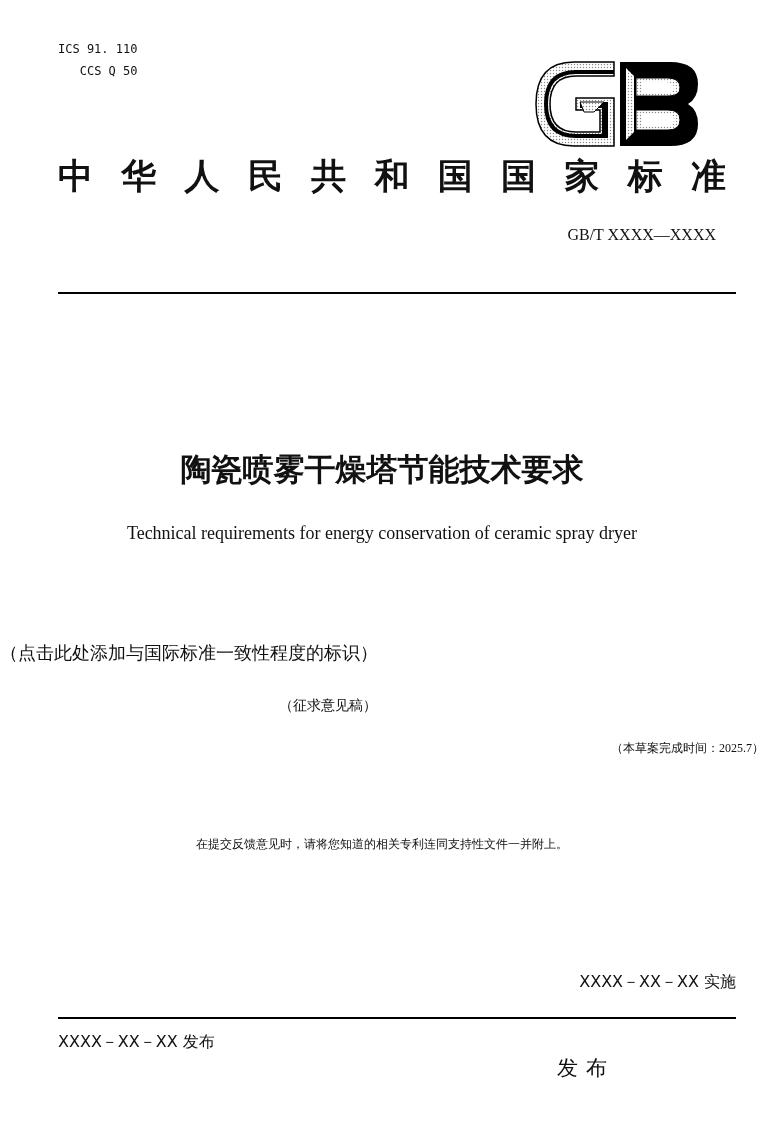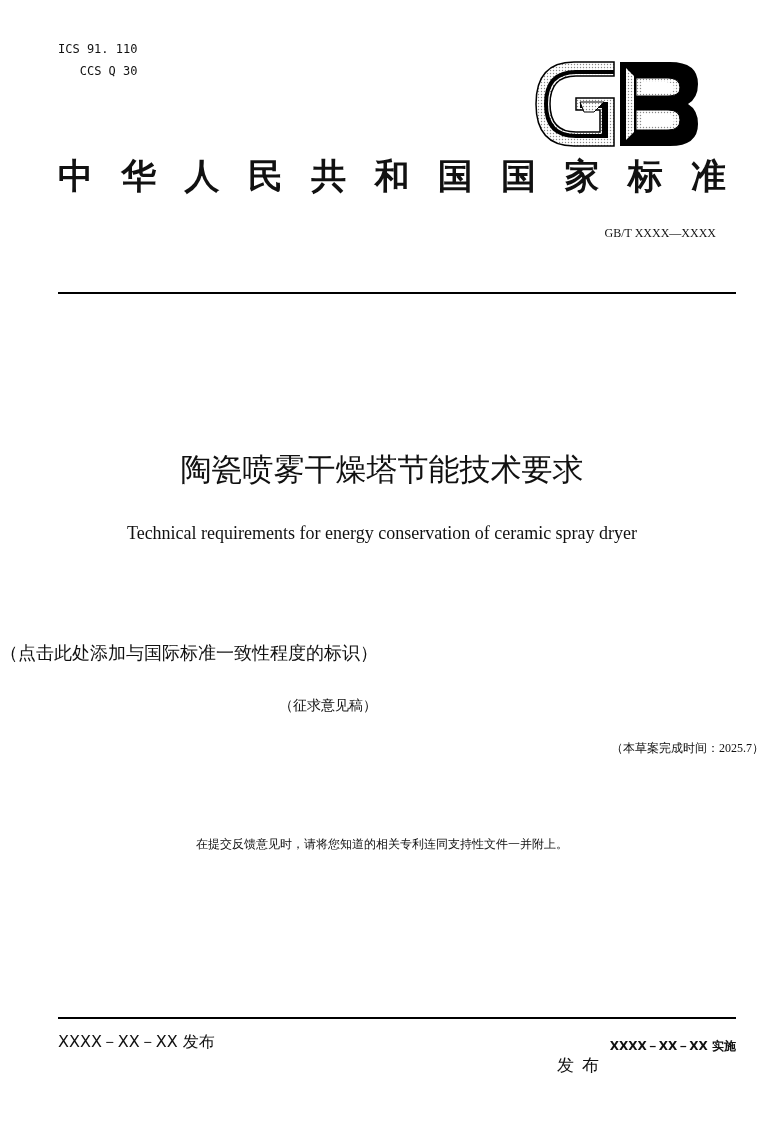--- a/index.html
+++ b/index.html
@@ -8,44 +8,44 @@
     .mono { font-family: "DejaVu Sans Mono", "Liberation Mono", monospace; }
     .serif { font-family: "Liberation Serif", "DejaVu Serif", serif; }
     .sans { font-family: "DejaVu Sans", "Liberation Sans", sans-serif; }
 
     .ics { left: 58px; top: 38px; font-size: 12px; line-height: 22px; text-align: right; }
     .logo { left: 534px; top: 60px; width: 166px; height: 88px; }
 
     .national { left: 58px; top: 153px; width: 680px; font-size: 35px; font-weight: bold; letter-spacing: 12px; display: flex; justify-content: space-between; }
     .national span { display: inline-block; }
 
-    .std-number { right: 48px; top: 226px; font-size: 12px; }
+    .std-number { right: 48px; top: 226px; font-size: 16px; }
     .hr-top { left: 58px; top: 292px; width: 678px; height: 2px; background: #000; }
 
-    .title-cn { left: 0; width: 764px; top: 449px; text-align: center; font-size: 31px; }
+    .title-cn { left: 0; width: 764px; top: 449px; text-align: center; font-size: 31px; font-weight: bold; }
     .title-en { left: 0; width: 764px; top: 523px; text-align: center; font-size: 18px; }
     .consistency { left: 0; width: 764px; top: 641px; text-align: left; font-size: 18px; }
     .draft { left: 0; width: 656px; top: 697px; text-align: center; font-size: 14px; }
     .completion { left: 0; width: 764px; top: 740px; text-align: right; font-size: 12px; }
     .notice { left: 0; width: 764px; top: 836px; text-align: center; font-size: 12px; }
 
     .release-date { left: 58px; top: 997px; font-size: 16px; margin-top: 35px; }
-    .impl-date { right: 28px; top: 1038px; font-size: 12px; font-weight: bold; }
+    .impl-date { right: 28px; top: 972px; font-size: 16px; }
     .hr-bottom { left: 58px; top: 1017px; width: 678px; height: 2px; background: #000; }
 
     .issuer { left: 190px; top: 1030px; font-size: 29px; font-weight: bold; line-height: 43px; }
     .issuer .row1 { letter-spacing: 6px; }
-    .issue-label { left: 557px; top: 1054px; font-size: 17px; letter-spacing: 8px; }
+    .issue-label { left: 557px; top: 1054px; font-size: 21px; letter-spacing: 8px; }
   </style>
 </head>
 <body>
 
 <div class="abs ics mono">
   <div>ICS 91. 110</div>
-  <div>CCS Q 30</div>
+  <div>CCS Q 50</div>
 </div>
 
 <div class="abs logo">
   <svg width="166" height="88" viewBox="0 0 166 88">
     <defs>
       <pattern id="dots" width="3" height="3" patternUnits="userSpaceOnUse">
         <rect width="3" height="3" fill="#ffffff"></rect>
         <circle cx="1.5" cy="1.5" r="0.7" fill="#888"></circle>
       </pattern>
     </defs>

